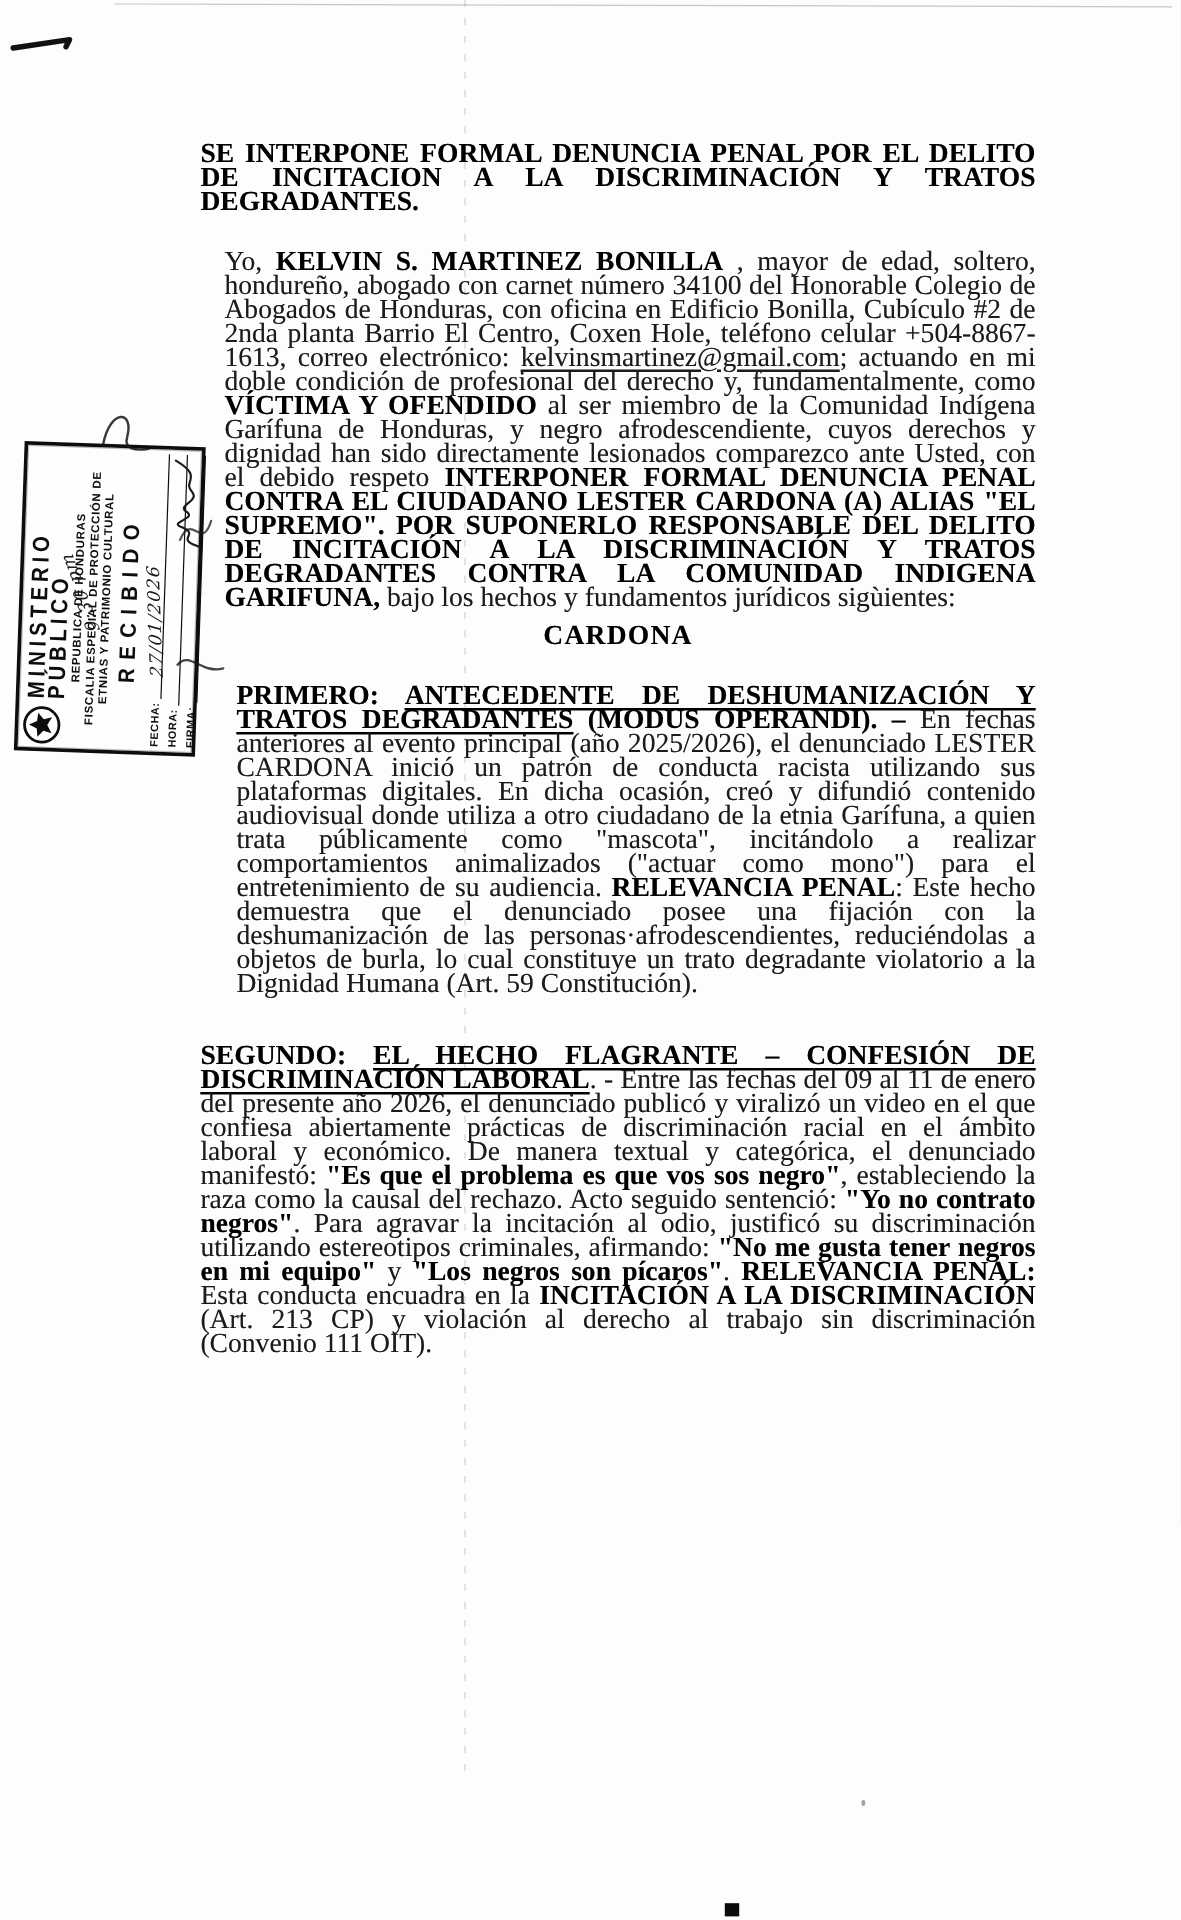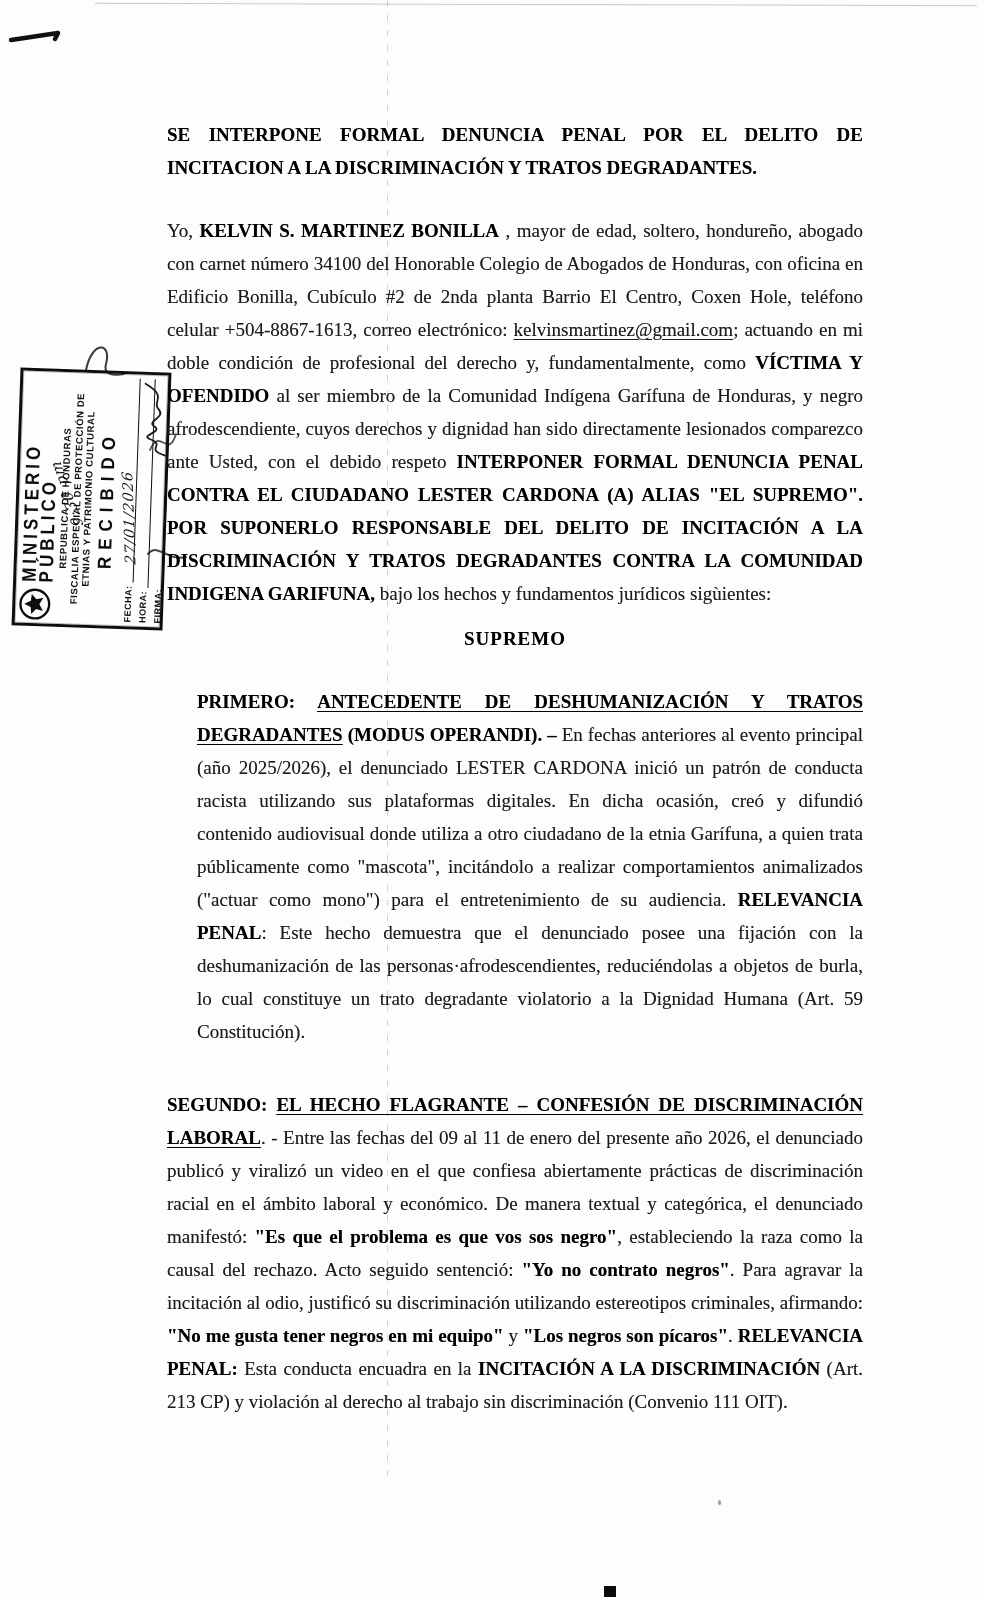--- a/index.html
+++ b/index.html
@@ -19,26 +19,26 @@
   
   .corner-dash{position:absolute;top:28px;left:8px;width:62px;height:18px;}
   
   .fold-line{
     position:absolute;left:387px;top:0;width:1px;height:1480px;
     background:repeating-linear-gradient(to bottom,rgba(110,110,110,.30) 0 6px,transparent 6px 15px);
   }
   
   .content{
     position:absolute;left:167px;top:118px;width:696px;
-    font-size:19px;line-height:33px;color:#1b1b1b;
+    font-size:23px;line-height:20px;color:#1b1b1b;
     text-align:justify;
     text-shadow:0 0 .4px rgba(20,20,20,.45);
   }
   .para{margin:0 0 30px 0;}
-  .para.intro{margin-bottom:12px;}
+  .para.intro{margin-bottom:12px;margin-left:20px;}
   .para.primero{margin-bottom:28px;margin-left:30px;}
   .para.segundo{margin-bottom:0;margin-top:40px;}
   .section-title{
     margin:0 0 30px 0;text-align:center;font-weight:bold;color:#000;
     letter-spacing:1px;
   }
   .b{font-weight:bold;color:#000;}
   .u{text-decoration:underline;text-underline-offset:3px;}
   
   .stamp{
@@ -149,21 +149,21 @@
     <svg width="220" height="300" viewBox="0 0 220 300">
       <path d="M86,40 C92,10 112,12 106,34 C103,44 112,46 124,44" fill="none" stroke="#161616" stroke-width="2" stroke-linecap="round" opacity=".85"></path>
       <path d="M148,224 C158,212 168,232 186,227" fill="none" stroke="#161616" stroke-width="2" stroke-linecap="round" opacity=".8"></path>
       <path d="M150,120 C160,96 168,130 176,104" fill="none" stroke="#161616" stroke-width="1.8" stroke-linecap="round" opacity=".75"></path>
     </svg>
   </div>
 
   <div class="content">
     <p class="para"><span class="b">SE INTERPONE FORMAL DENUNCIA PENAL POR EL DELITO DE INCITACION A LA DISCRIMINACIÓN Y TRATOS DEGRADANTES.</span></p>
     <p class="para intro"><span>Yo, </span><span class="b">KELVIN S. MARTINEZ BONILLA</span><span> , mayor de edad, soltero, hondureño, abogado con carnet número 34100 del Honorable Colegio de Abogados de Honduras, con oficina en Edificio Bonilla, Cubículo #2 de 2nda planta Barrio El Centro, Coxen Hole, teléfono celular +504-8867-1613, correo electrónico: </span><span class="u">kelvinsmartinez@gmail.com</span><span>; actuando en mi doble condición de profesional del derecho y, fundamentalmente, como </span><span class="b">VÍCTIMA Y OFENDIDO</span><span> al ser miembro de la Comunidad Indígena Garífuna de Honduras, y negro afrodescendiente, cuyos derechos y dignidad han sido directamente lesionados comparezco ante Usted, con el debido respeto </span><span class="b">INTERPONER FORMAL DENUNCIA PENAL CONTRA EL CIUDADANO LESTER CARDONA (A) ALIAS "EL SUPREMO". POR SUPONERLO RESPONSABLE DEL DELITO DE INCITACIÓN A LA DISCRIMINACIÓN Y TRATOS DEGRADANTES CONTRA LA COMUNIDAD INDIGENA GARIFUNA,</span><span> bajo los hechos y fundamentos jurídicos sigùientes:</span></p>
-    <p class="section-title">SUPREMO</p>
+    <p class="section-title">CARDONA</p>
     <p class="para primero"><span class="b">PRIMERO: </span><span class="b u">ANTECEDENTE DE DESHUMANIZACIÓN Y TRATOS DEGRADANTES</span><span class="b"> (MODUS OPERANDI). –</span><span> En fechas anteriores al evento principal (año 2025/2026), el denunciado LESTER CARDONA inició un patrón de conducta racista utilizando sus plataformas digitales. En dicha ocasión, creó y difundió contenido audiovisual donde utiliza a otro ciudadano de la etnia Garífuna, a quien trata públicamente como "mascota", incitándolo a realizar comportamientos animalizados ("actuar como mono") para el entretenimiento de su audiencia. </span><span class="b">RELEVANCIA PENAL</span><span>: Este hecho demuestra que el denunciado posee una fijación con la deshumanización de las personas·afrodescendientes, reduciéndolas a objetos de burla, lo cual constituye un trato degradante violatorio a la Dignidad Humana (Art. 59 Constitución).</span></p>
     <p class="para segundo"><span class="b">SEGUNDO: </span><span class="b u">EL HECHO FLAGRANTE – CONFESIÓN DE DISCRIMINACIÓN LABORAL</span><span>. - Entre las fechas del 09 al 11 de enero del presente año 2026, el denunciado publicó y viralizó un video en el que confiesa abiertamente prácticas de discriminación racial en el ámbito laboral y económico. De manera textual y categórica, el denunciado manifestó: </span><span class="b">"Es que el problema es que vos sos negro"</span><span>, estableciendo la raza como la causal del rechazo. Acto seguido sentenció: </span><span class="b">"Yo no contrato negros"</span><span>. Para agravar la incitación al odio, justificó su discriminación utilizando estereotipos criminales, afirmando: </span><span class="b">"No me gusta tener negros en mi equipo"</span><span> y </span><span class="b">"Los negros son pícaros"</span><span>. </span><span class="b">RELEVANCIA PENAL:</span><span> Esta conducta encuadra en la </span><span class="b">INCITACIÓN A LA DISCRIMINACIÓN</span><span> (Art. 213 CP) y violación al derecho al trabajo sin discriminación (Convenio 111 OIT).</span></p>
   </div>
 
   <div class="bottom-mark"></div>
   <div class="stray-dot"></div>
 
 </div>
 
 </body></html>

